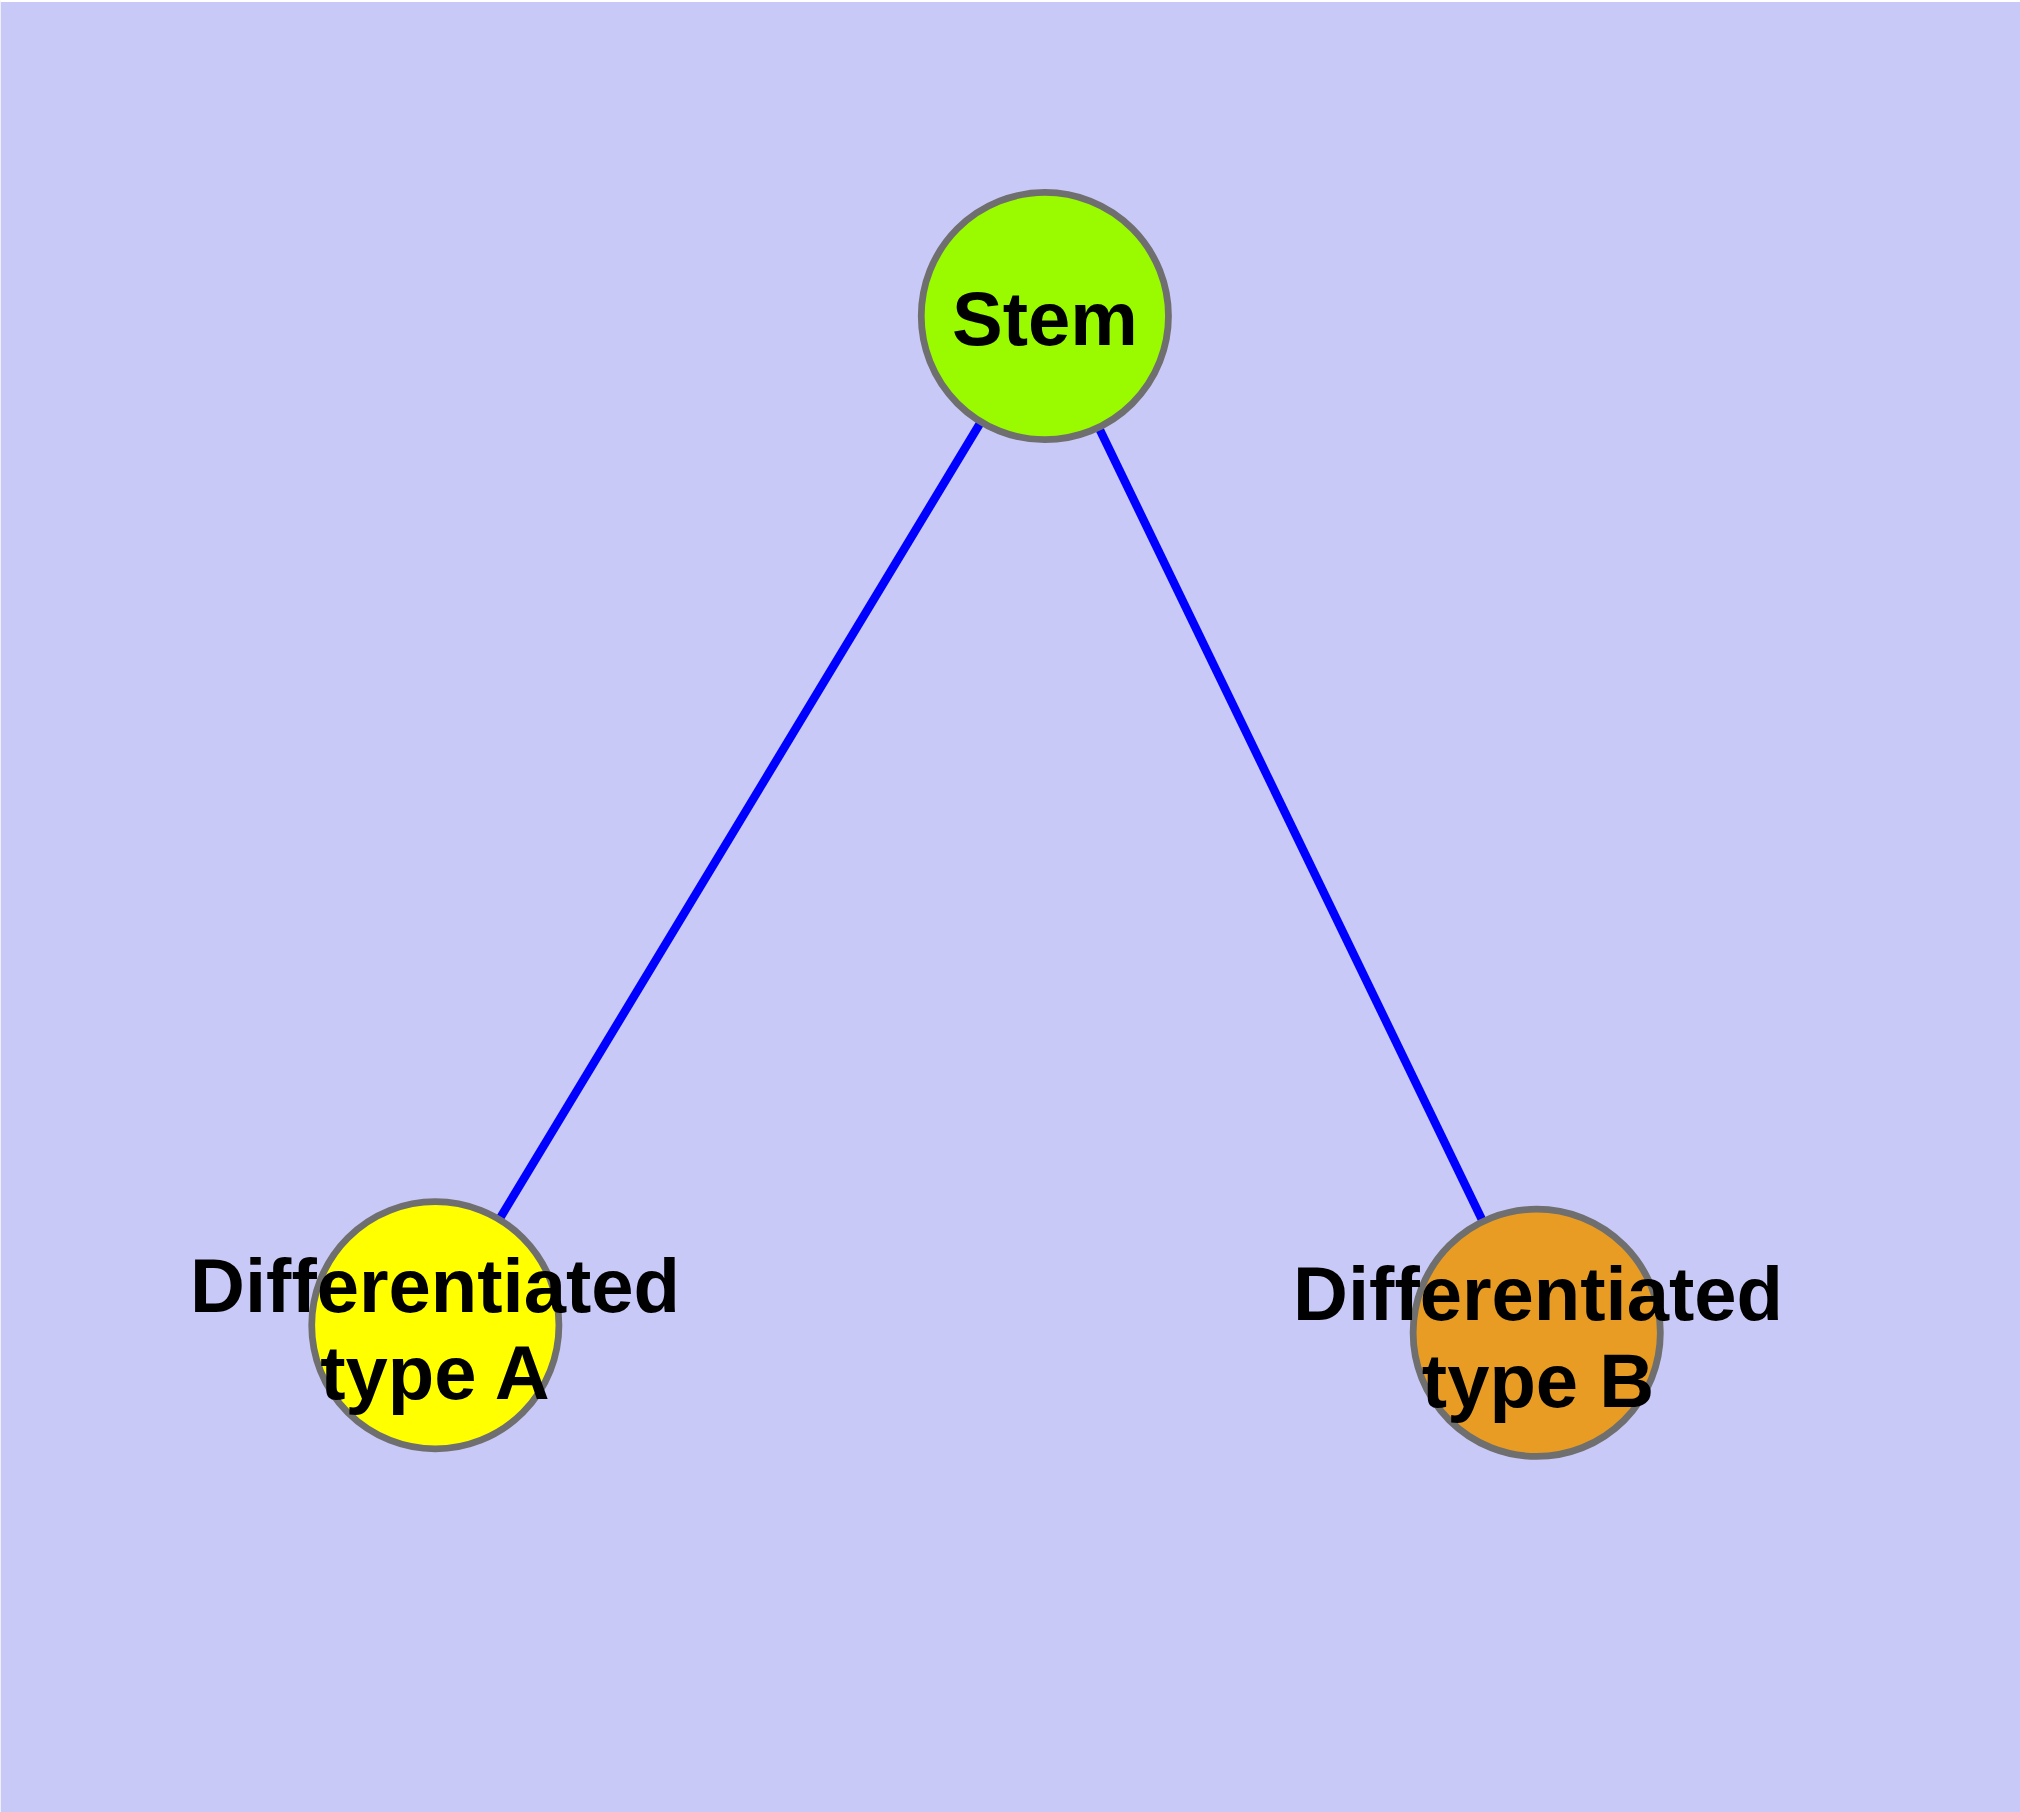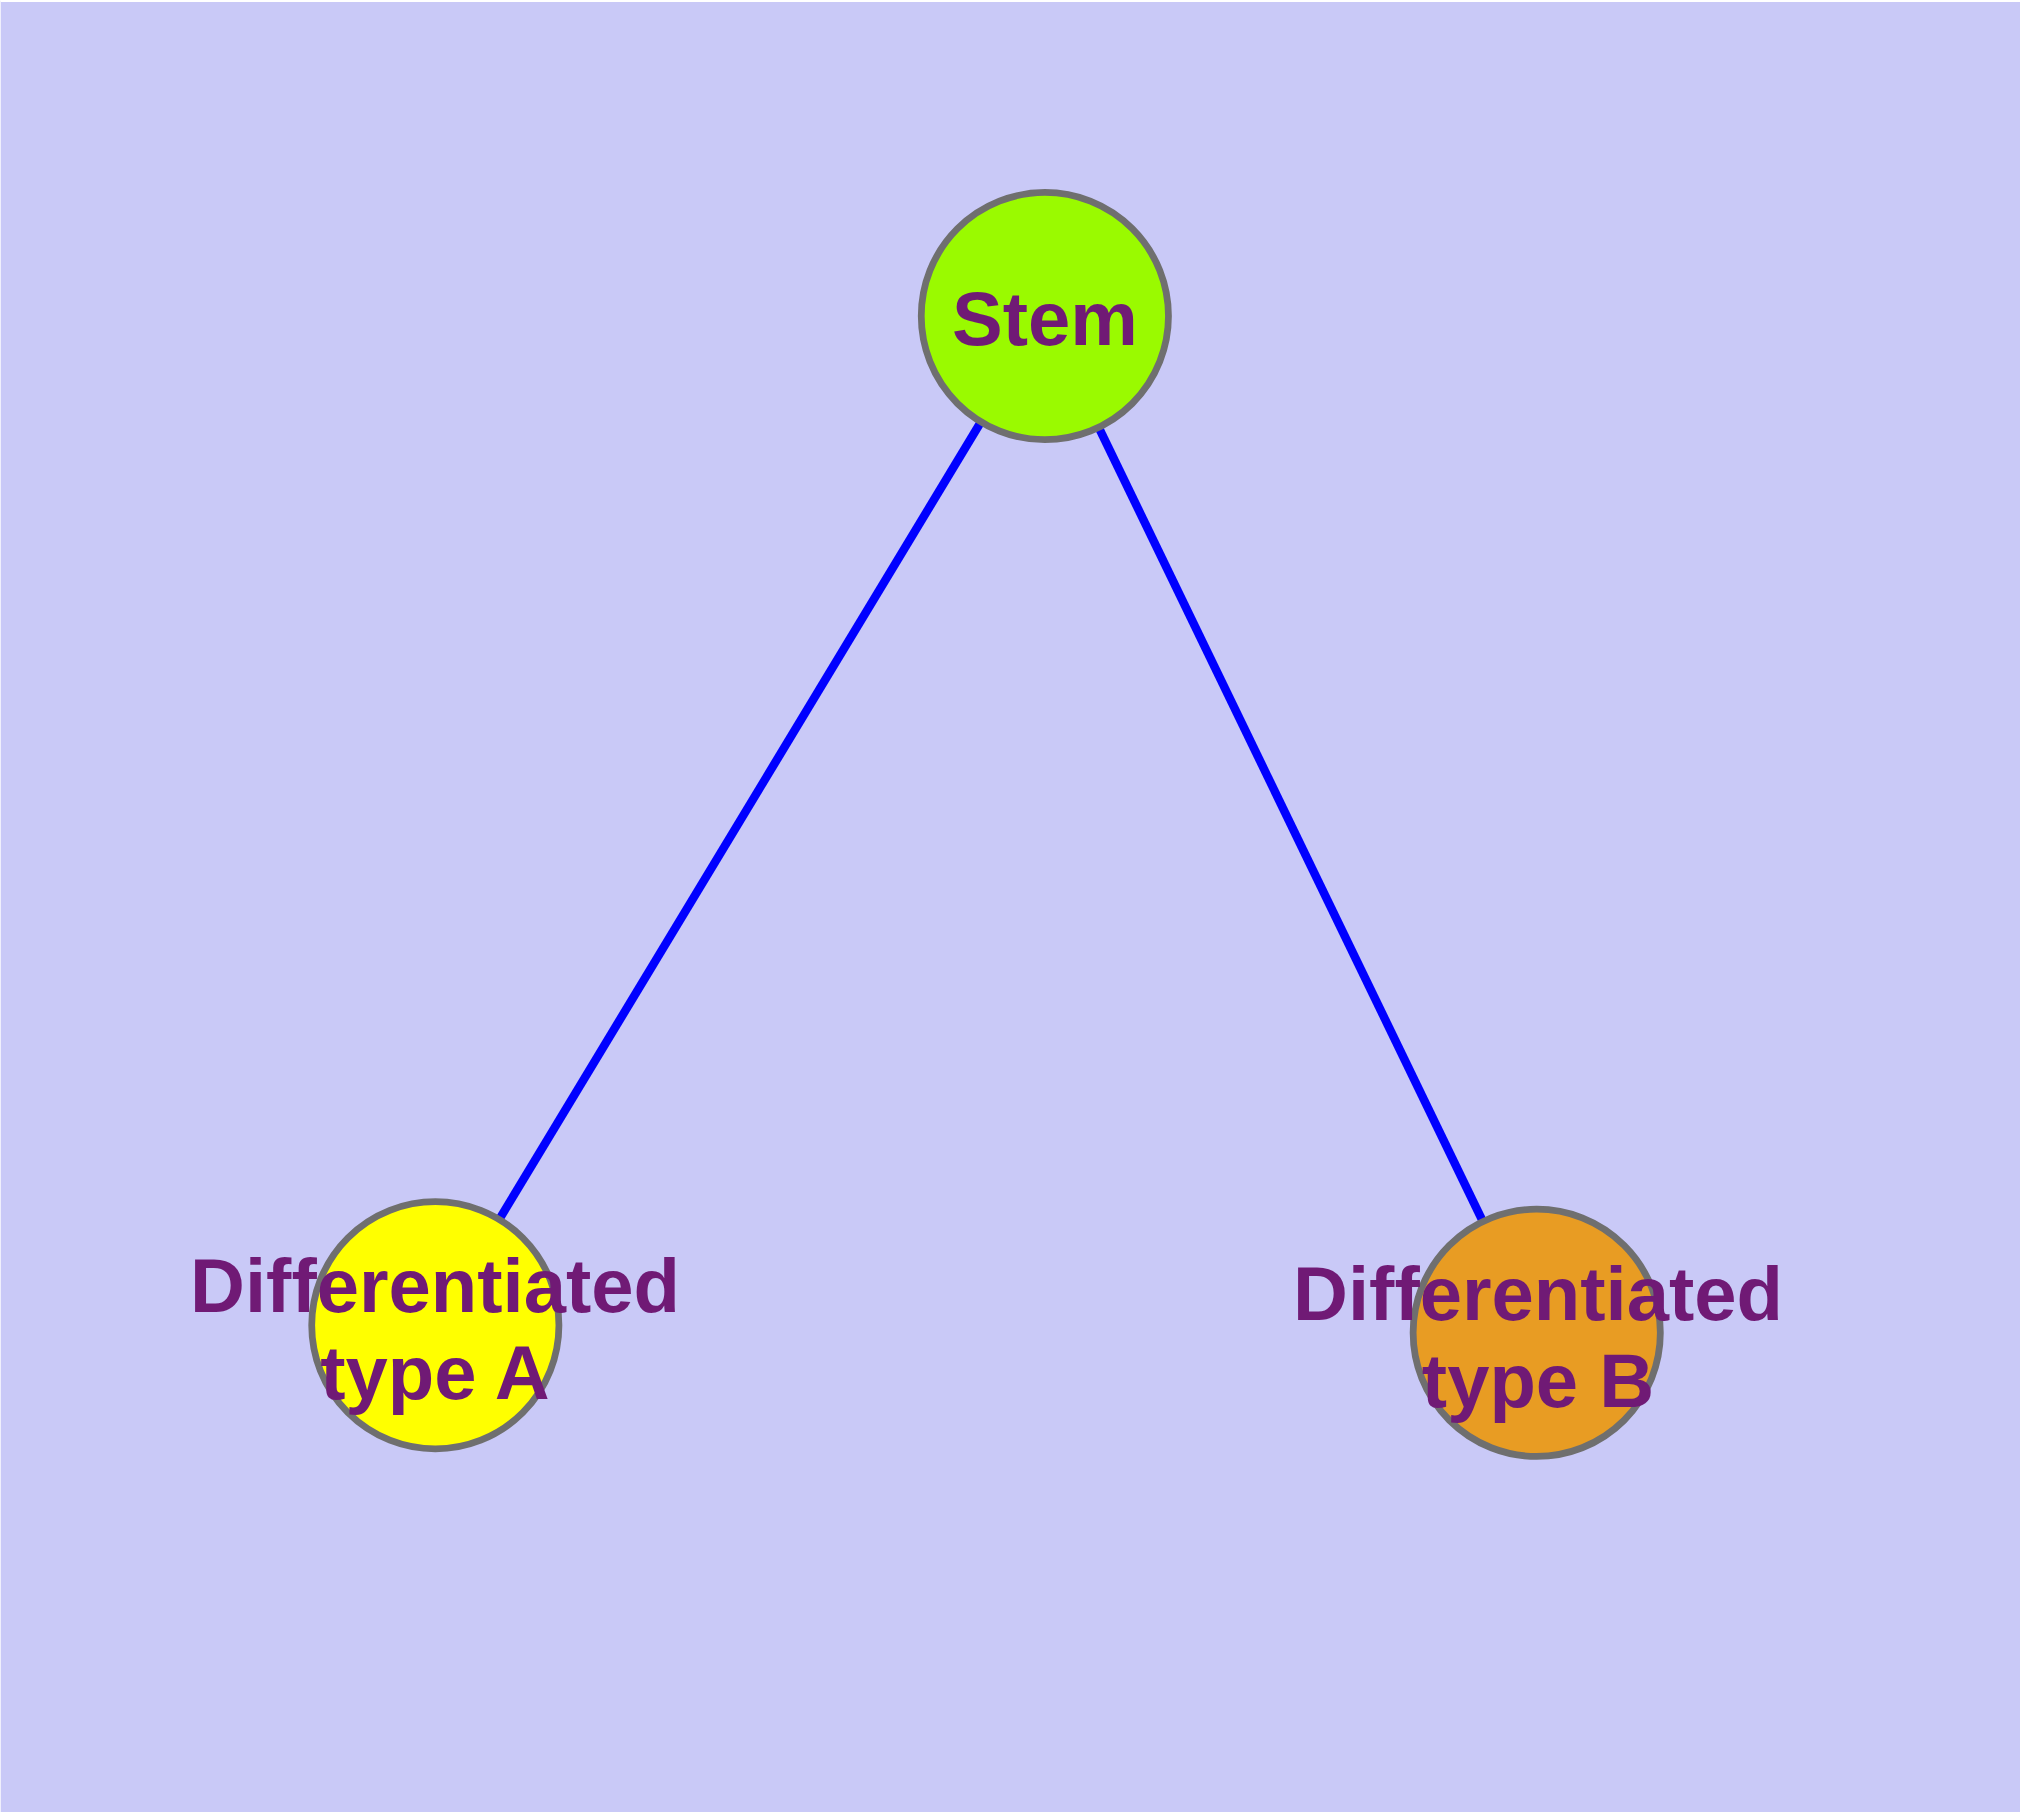--- a/index.html
+++ b/index.html
@@ -36,21 +36,21 @@
     circle.node {
       stroke: #6F6F6F;
       stroke-width: 8;
     }
     .node-label {
       position: absolute;
       transform: translate(-50%, -50%);
       font-weight: bold;
       font-size: 76px;
       line-height: 1.15;
-      color: #701a75;
+      color: #000000;
       text-align: center;
       white-space: pre-line;
       pointer-events: none;
     }
   </style>
 </head>
 <body bgcolor="#C9C9F7">
 
 <div class="canvas">
 

